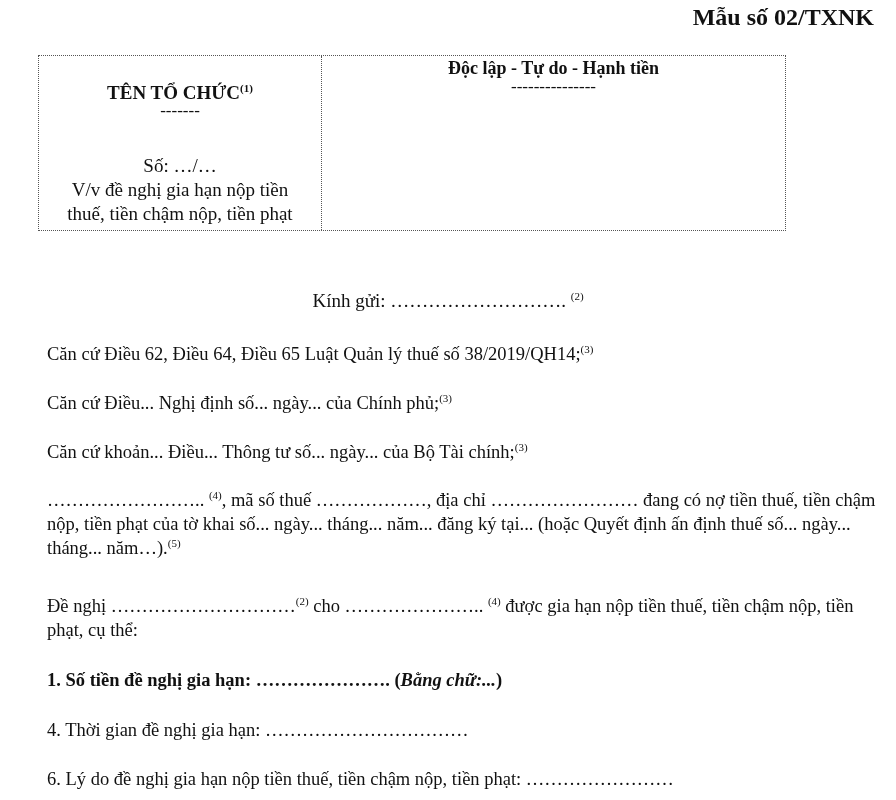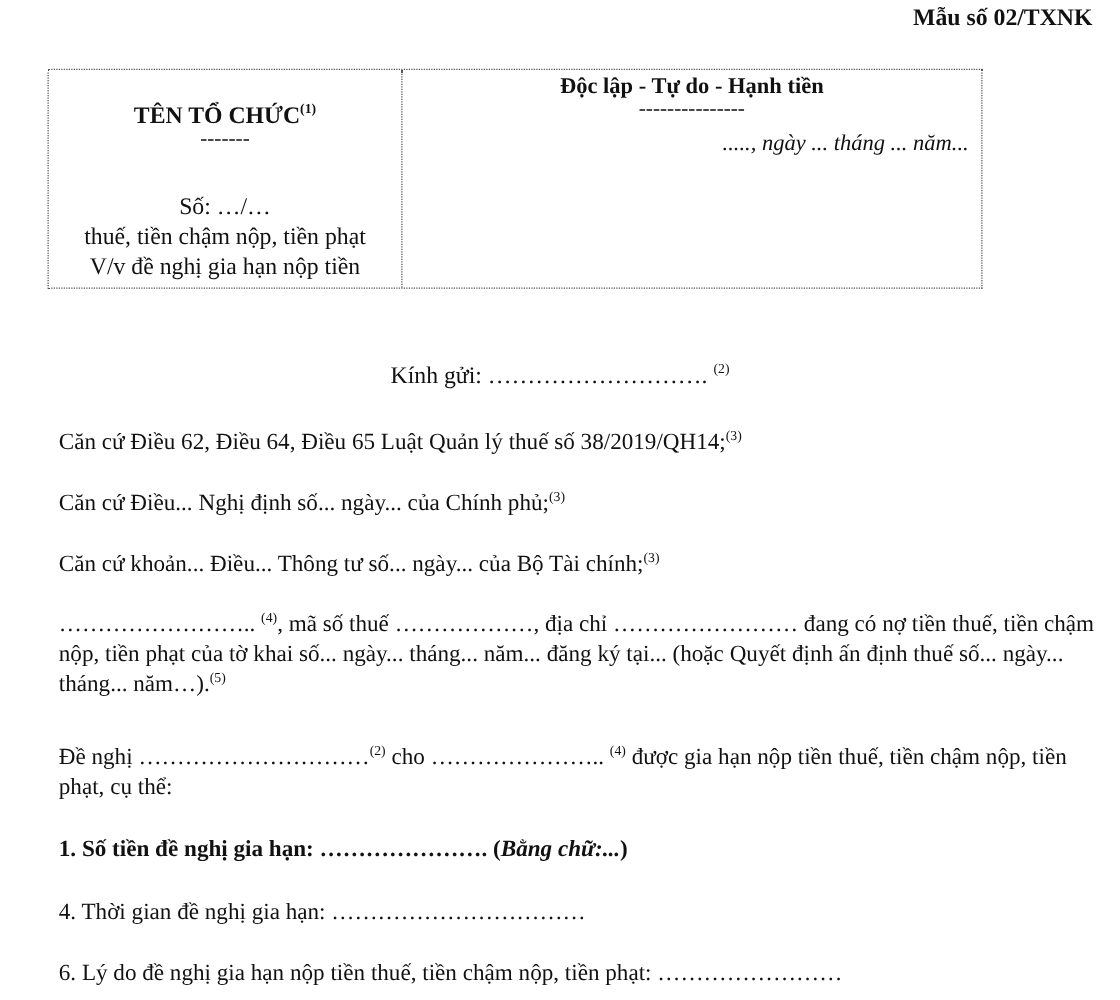--- a/index.html
+++ b/index.html
@@ -3,21 +3,21 @@
   <meta charset="utf-8">
   <style>
     html, body { margin:0; padding:0; background:#ffffff; }
     body {
       width:896px; height:800px; overflow:hidden; position:relative;
       font-family: "Liberation Serif", "DejaVu Serif", serif;
       color:#111;
     }
     .form-code {
       position:absolute; top:4px; right:22px;
-      font-weight:bold; font-size:19px;
+      font-weight:bold; font-size:24px;
     }
     .header-box {
       position:absolute; left:38px; top:55px; width:748px; height:176px;
       border:1px dotted #555; box-sizing:border-box;
     }
     .col-left {
       position:absolute; left:0; top:0; width:283px; height:100%;
       border-right:1px dotted #555; box-sizing:border-box; text-align:center;
     }
     .col-right {
@@ -40,27 +40,26 @@
 </head>
 <body>
 
 <div class="form-code">Mẫu số 02/TXNK</div>
 
 <div class="header-box">
   <div class="col-left">
     <div class="org-name"><span>TÊN TỔ CHỨC</span><sup>(1)</sup></div>
     <div class="dashes">-------</div>
     <div class="so-line">Số: …/…</div>
+    <div class="vv">V/v đề nghị gia hạn nộp tiền</div>
     <div class="vv">thuế, tiền chậm nộp, tiền phạt</div>
-    <div class="vv">V/v đề nghị gia hạn nộp tiền</div>
   </div>
   <div class="col-right">
     <div class="motto">Độc lập - Tự do - Hạnh tiền</div>
     <div class="dashes">---------------</div>
-    <div class="date-line">....., ngày ... tháng ... năm...</div>
   </div>
 </div>
 
 <div class="recipient"><span>Kính gửi: ………………………. </span><sup>(2)</sup></div>
 
 <div class="para" style="top:342px;"><span>Căn cứ Điều 62, Điều 64, Điều 65 Luật Quản lý thuế số 38/2019/QH14;</span><sup>(3)</sup></div>
 <div class="para" style="top:391px;"><span>Căn cứ Điều... Nghị định số... ngày... của Chính phủ;</span><sup>(3)</sup></div>
 <div class="para" style="top:440px;"><span>Căn cứ khoản... Điều... Thông tư số... ngày... của Bộ Tài chính;</span><sup>(3)</sup></div>
 
 <div class="para" style="top:488px;"><span>…………………….. </span><sup>(4)</sup><span>, mã số thuế ………………, địa chỉ …………………… đang có nợ tiền thuế, tiền chậm nộp, tiền phạt của tờ khai số... ngày... tháng... năm... đăng ký tại... (hoặc Quyết định ấn định thuế số... ngày... tháng... năm…).</span><sup>(5)</sup></div>

